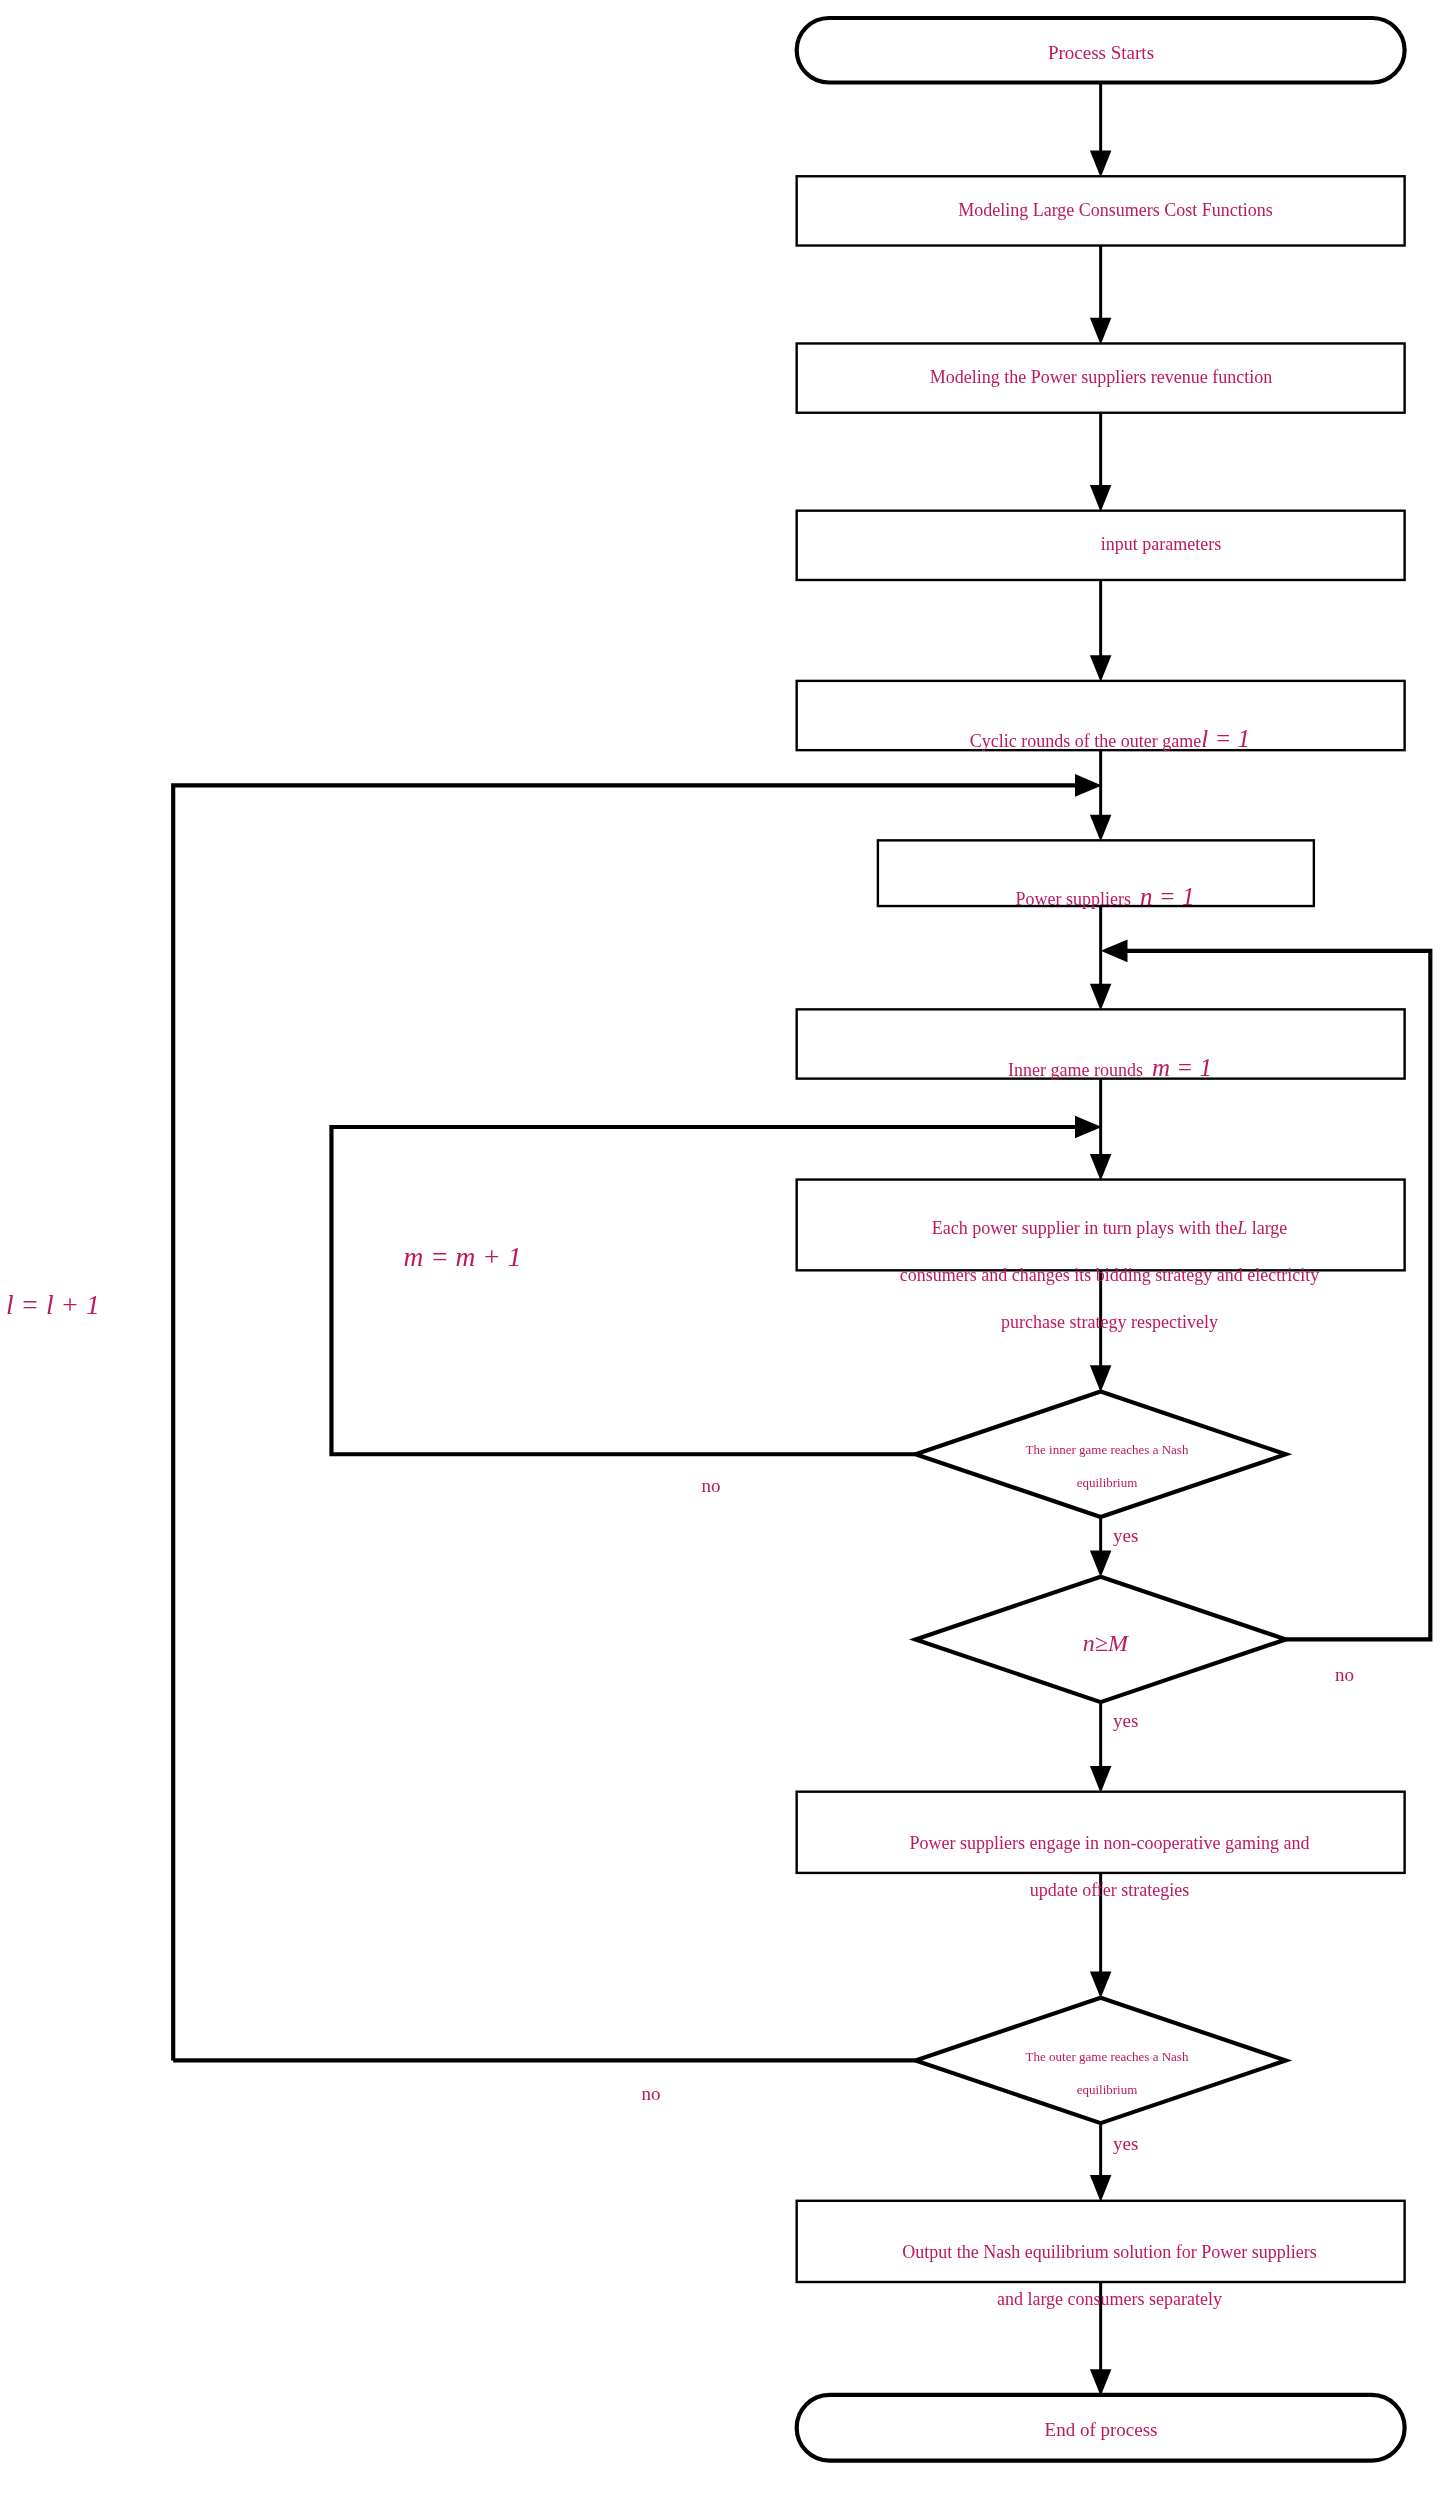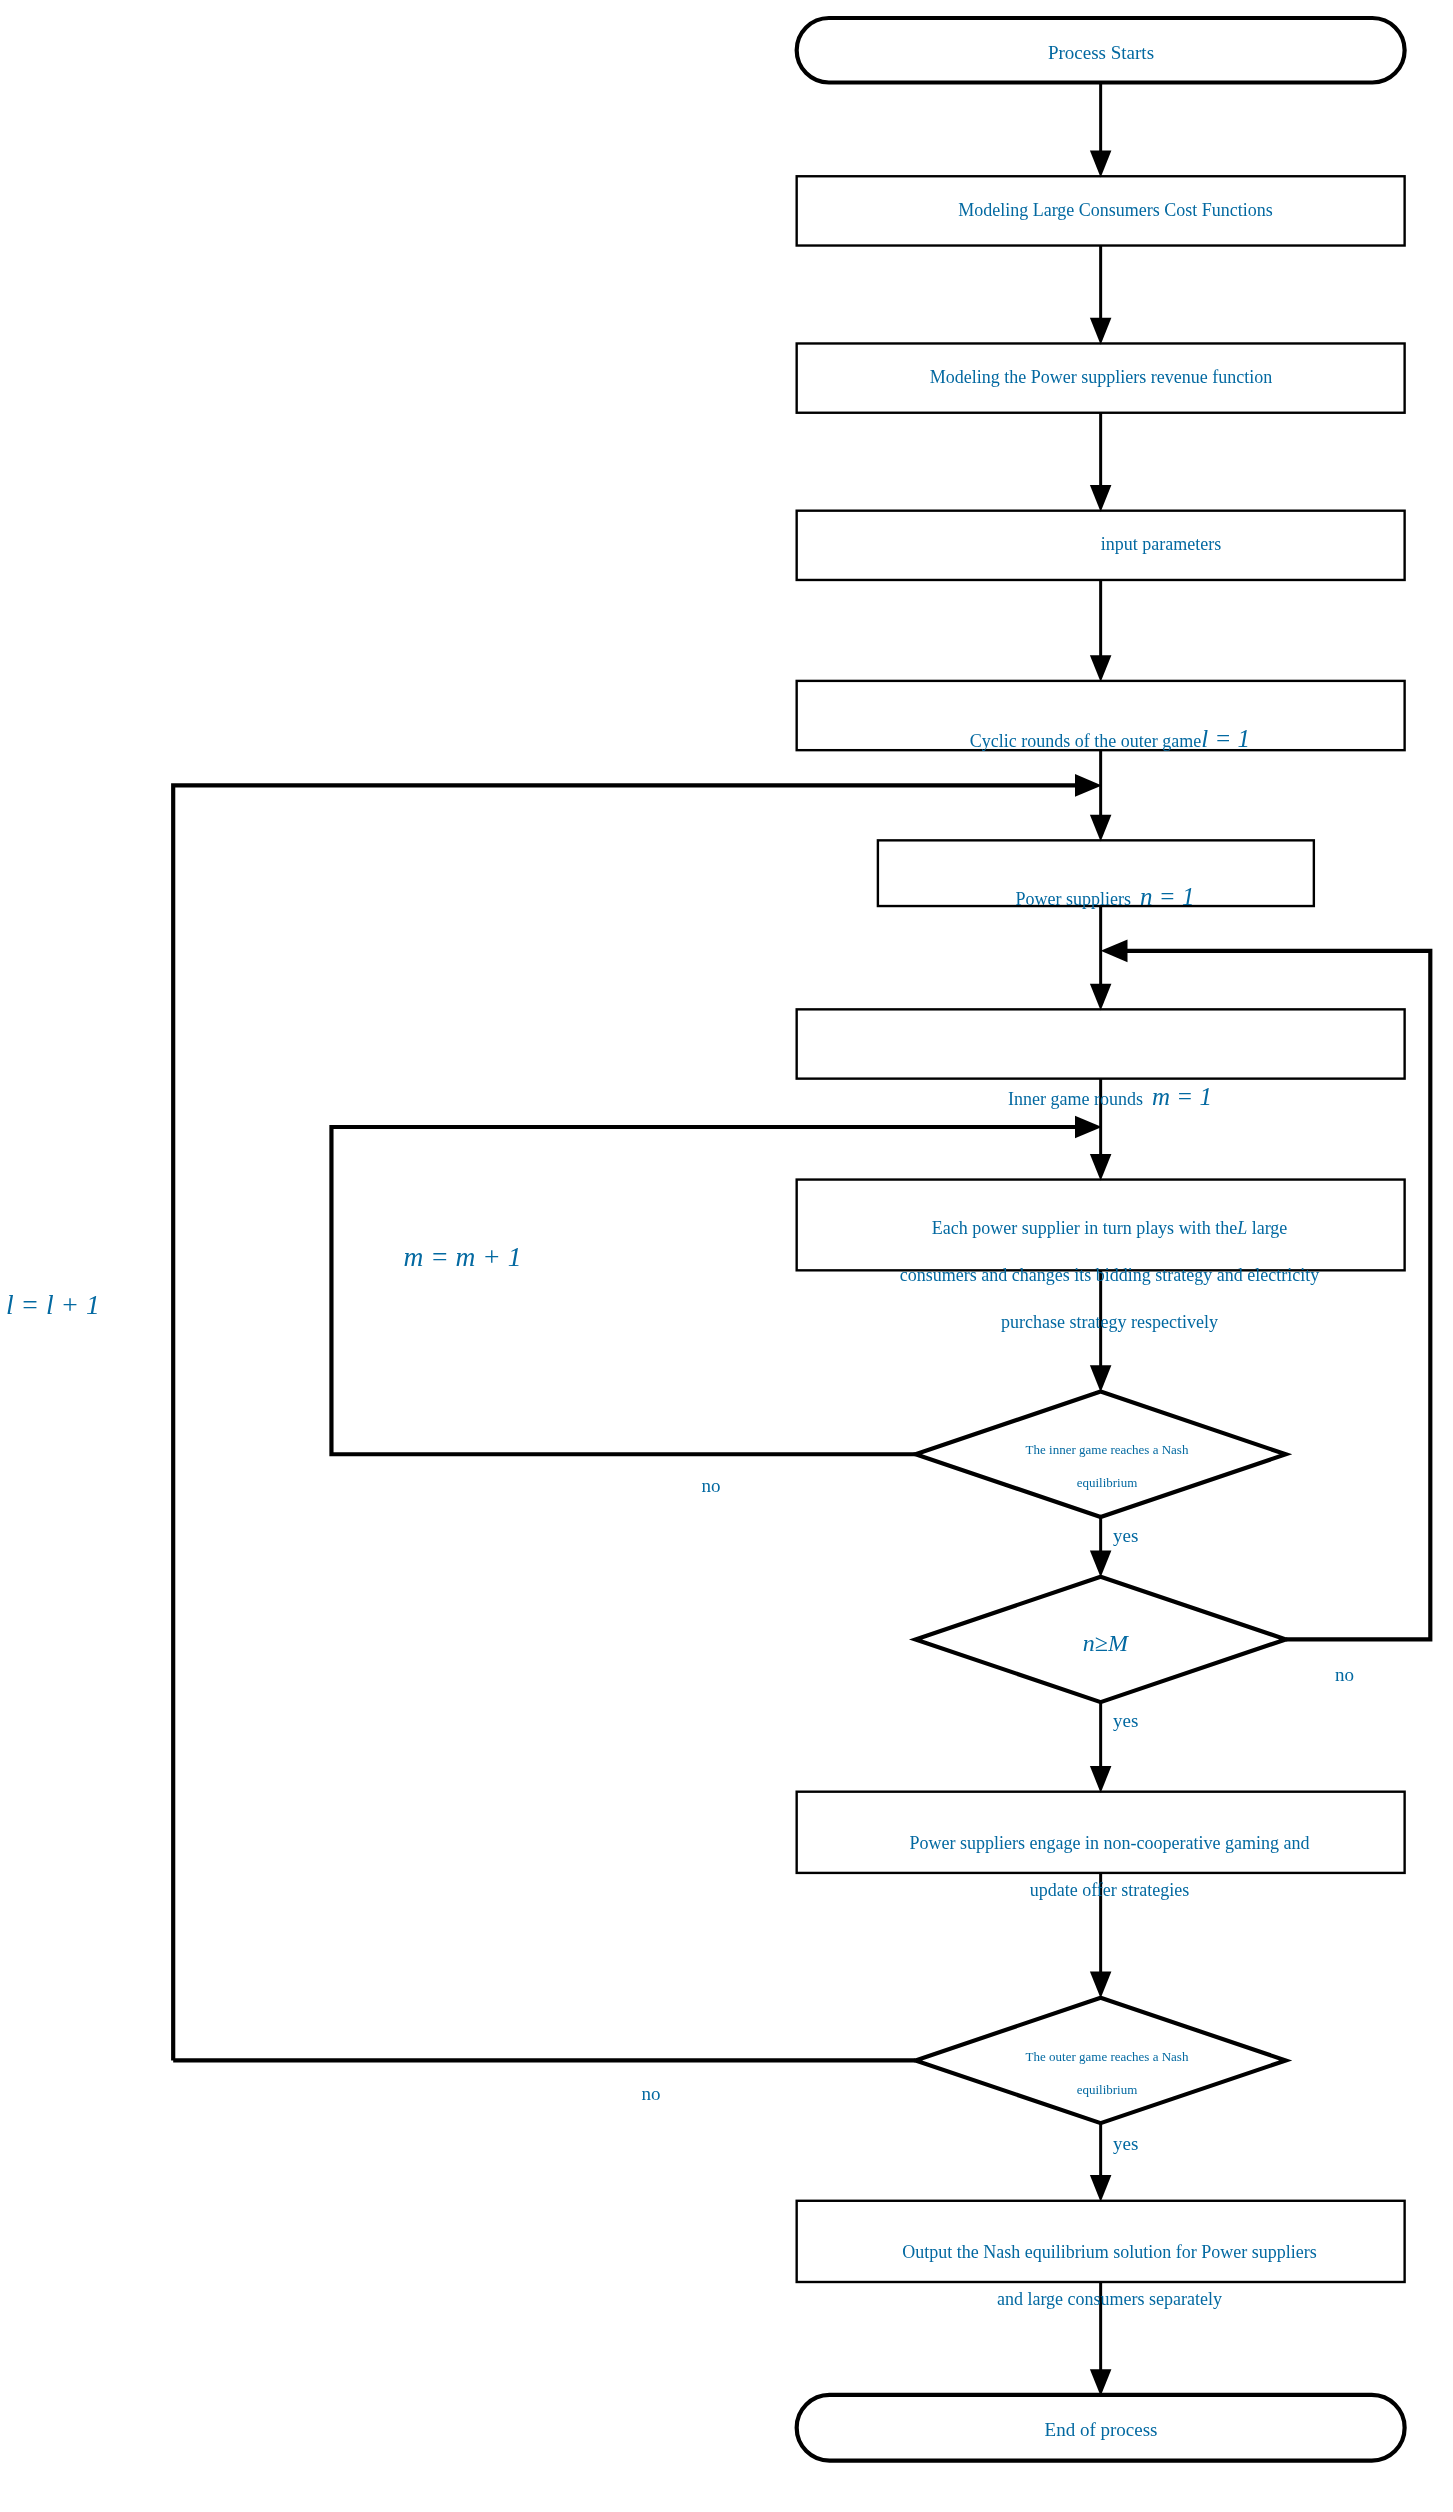--- a/index.html
+++ b/index.html
@@ -6,21 +6,21 @@
   body{font-family:"Liberation Serif",serif;}
   #page{position:relative;width:1453px;height:2512px;background:#ffffff;overflow:hidden;}
   svg#flow{position:absolute;left:0;top:0;width:1453px;height:2512px;}
   .shape{fill:#ffffff;stroke:#000000;}
   .rect{stroke-width:4;}
   .term{stroke-width:7;}
   .diam{stroke-width:7;}
   .conn{stroke:#000000;fill:none;stroke-width:7;}
   .conn-thin{stroke:#000000;fill:none;stroke-width:5;}
   .arrowhead{fill:#000000;stroke:none;}
-  .lbl{position:absolute;color:#0369a1;line-height:1.28;text-align:center;
+  .lbl{position:absolute;color:#be185d;line-height:1.28;text-align:center;
        font-family:"Liberation Serif",serif;white-space:pre-wrap;}
   .t-box{font-size:18px;}
   .t-term{font-size:19px;}
   .t-diam{font-size:13px;}
   .t-yn{font-size:19px;}
   .t-math{font-size:27.5px;font-style:italic;font-family:"Liberation Serif",serif;}
   .mi{font-style:italic;text-align:right;}
   .mbig{font-size:25px;}
   .mmid{font-size:24px;}
   .minl{font-size:18px;font-style:italic;}
@@ -120,21 +120,21 @@
   <div class="lbl t-box" style="left:797px;top:533px;width:728px;">input parameters</div>
 
   <div class="lbl t-box" style="left:797px;top:700px;width:608px;">
     <span>Cyclic rounds of the outer game</span><span class="mbig mi">l = 1</span>
   </div>
 
   <div class="lbl t-box" style="left:878px;top:858px;width:436px;">
     <span>Power suppliers</span><span>&nbsp;&nbsp;</span><span class="mbig mi">n = 1</span>
   </div>
 
-  <div class="lbl t-box" style="left:797px;top:1058px;width:608px;">
+  <div class="lbl t-box" style="left:797px;top:1029px;width:608px;">
     <span>Inner game rounds</span><span>&nbsp;&nbsp;</span><span class="mbig mi">m = 1</span>
   </div>
 
   <div class="lbl t-box" style="left:805px;top:1194px;width:591px;line-height:1.30;">
     <span>Each power supplier in turn plays with the</span><span class="minl">L</span><span> large</span><br>
     <span>consumers and changes its bidding strategy and electricity</span><br>
     <span>purchase strategy respectively</span>
   </div>
 
   <div class="lbl t-diam" style="left:963px;top:1426px;width:275px;line-height:1.25;">

